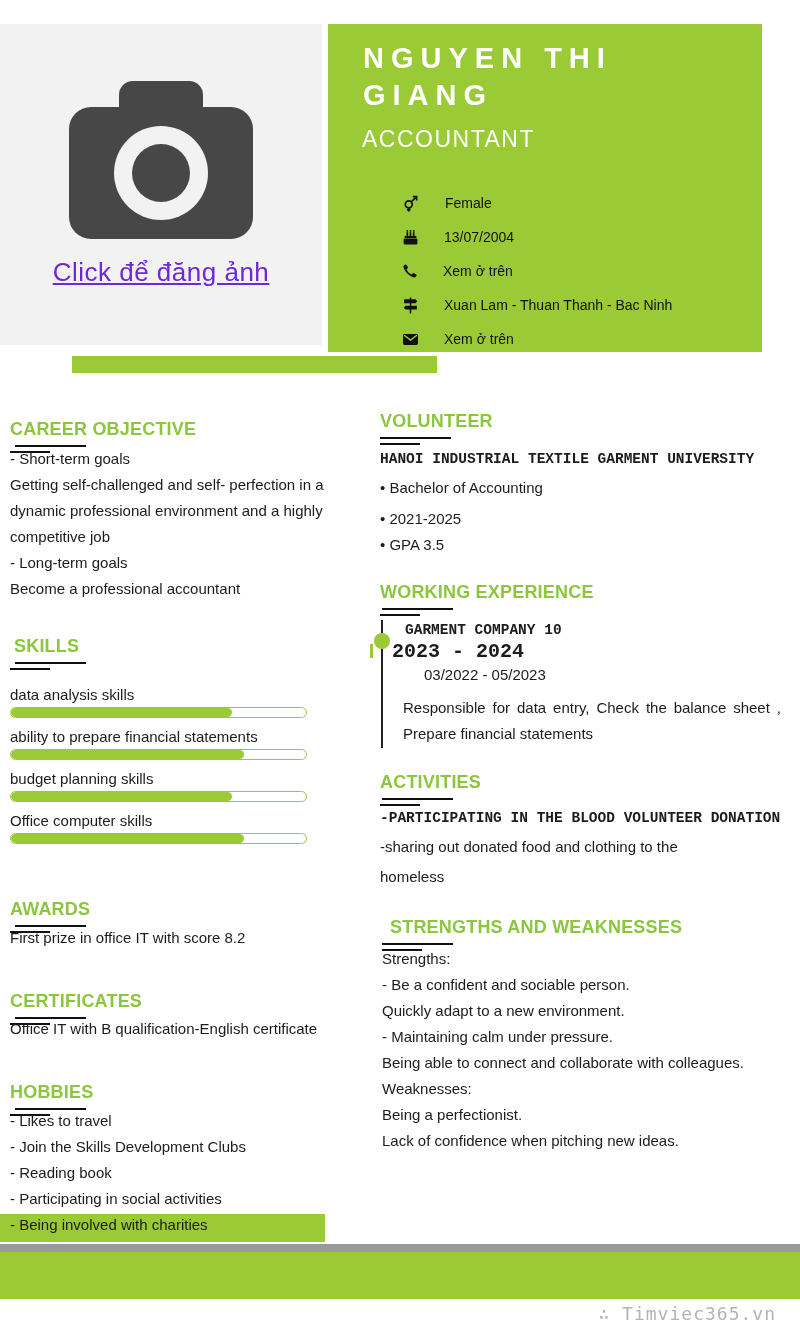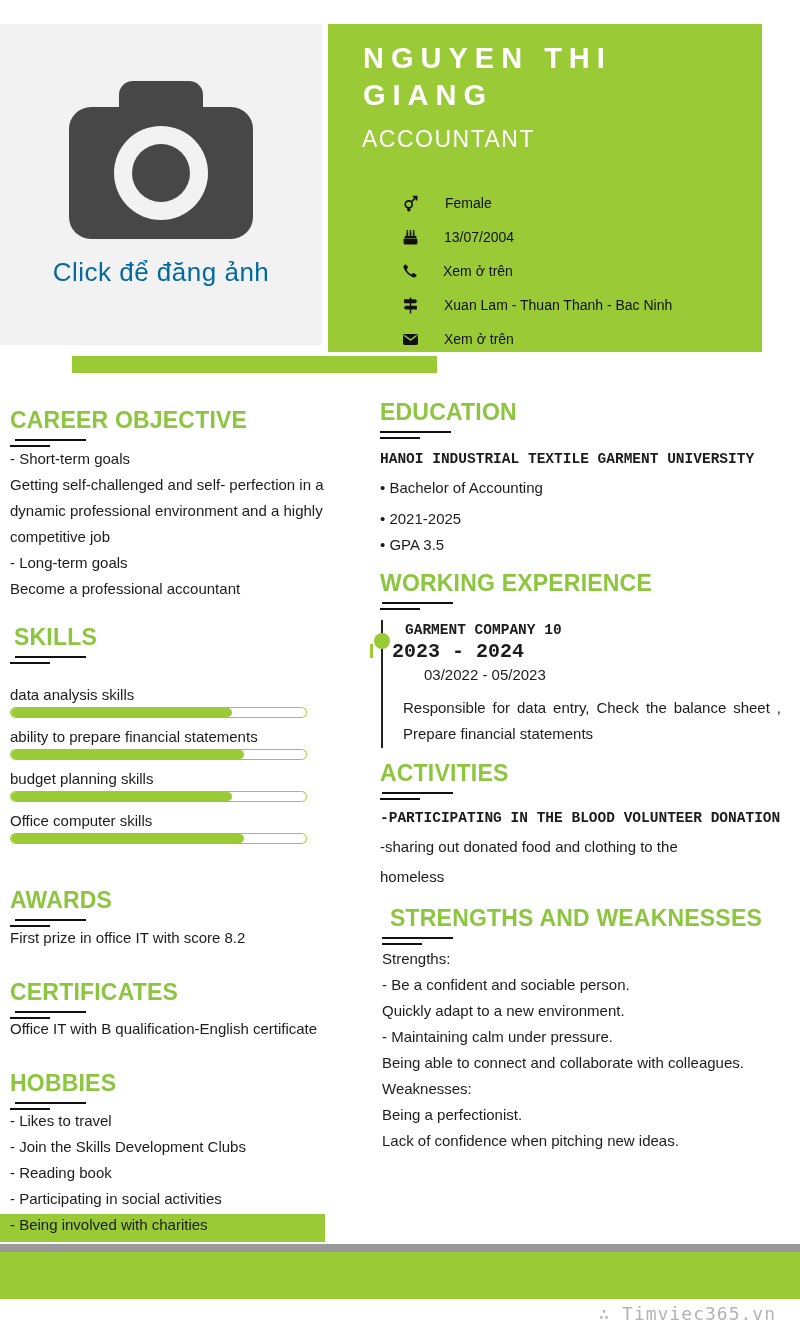--- a/index.html
+++ b/index.html
@@ -6,38 +6,38 @@
   html,body { background:#ffffff; }
   #page {
     position:relative; width:800px; height:1333px; background:#ffffff;
     font-family:"Liberation Sans", sans-serif; color:#1d1d1d; overflow:hidden;
   }
   .abs { position:absolute; }
 
   
   #photo-box { left:0; top:24px; width:322px; height:321px; background:#f2f2f2;
     display:flex; flex-direction:column; align-items:center; justify-content:center; cursor:pointer; }
-  #photo-caption { font-size:26px; color:#0369a1; margin-top:6px; letter-spacing:0.5px; }
+  #photo-caption { font-size:26px; color:#6d28d9; margin-top:6px; letter-spacing:0.5px;text-decoration:underline; }
 
   
   #header-block { left:328px; top:24px; width:434px; height:328px; background:var(--green); }
   #name { left:363px; top:40px; width:380px; font-size:29px; font-weight:bold; color:#ffffff;
     letter-spacing:7px; line-height:37px; }
   #job-title { left:362px; top:126px; font-size:23px; color:#fdfdfd; letter-spacing:1.5px; }
   .detail-row { left:402px; width:350px; height:20px; display:flex; align-items:center; gap:25px;
     font-size:14px; color:#111; }
   .detail-row svg { flex:0 0 auto; }
 
   
   #header-underbar { left:72px; top:356px; width:365px; height:17px; background:var(--green); }
 
   
   .sec-head { position:absolute; }
-  .sec-title { font-size:23px; font-weight:bold; color:var(--greenHead); letter-spacing:0.2px;
-    white-space:nowrap; }
+  .sec-title { font-size:18px; font-weight:bold; color:var(--greenHead); letter-spacing:0.2px;
+    white-space:nowrap;margin-top:12px; }
   .ul1 { width:71px; height:2px; background:#111; margin:5px 0 0 5px; }
   .ul2 { width:40px; height:2px; background:#111; margin:4px 0 0 0; }
 
   .body-line { position:absolute; font-size:15px; color:#1c1c1c; white-space:nowrap;text-align:right; }
   .bold { font-weight:bold;font-family:Liberation Mono, monospace; }
 
   
   .skill-bar { position:absolute; left:10px; width:297px; height:11px; border:1.5px solid var(--green);
     border-radius:6px; background:#ffffff; overflow:hidden; }
   .skill-fill { height:100%; background:var(--green); border-radius:6px; }
@@ -183,21 +183,21 @@
     <div class="ul2"></div>
   </div>
   <div class="body-line" style="left:10px; top:1112px">- Likes to travel</div>
   <div class="body-line" style="left:10px; top:1138px">- Join the Skills Development Clubs</div>
   <div class="body-line" style="left:10px; top:1164px">- Reading book</div>
   <div class="body-line" style="left:10px; top:1190px">- Participating in social activities</div>
   <div class="abs" id="hobby-highlight"></div>
   <div class="body-line" style="left:10px; top:1216px">- Being involved with charities</div>
 
   <div class="sec-head" style="left:380px; top:399px">
-    <div class="sec-title">EDUCATION</div>
+    <div class="sec-title">VOLUNTEER</div>
     <div class="ul1" style="margin-left:0"></div>
     <div class="ul2"></div>
   </div>
   <div class="body-line bold" style="left:380px; top:451px; font-size:14.5px">HANOI INDUSTRIAL TEXTILE GARMENT UNIVERSITY</div>
   <div class="body-line" style="left:380px; top:479px">• Bachelor of Accounting</div>
   <div class="body-line" style="left:380px; top:510px">• 2021-2025</div>
   <div class="body-line" style="left:380px; top:536px">• GPA 3.5</div>
 
   <div class="sec-head" style="left:380px; top:570px">
     <div class="sec-title">WORKING EXPERIENCE</div>

